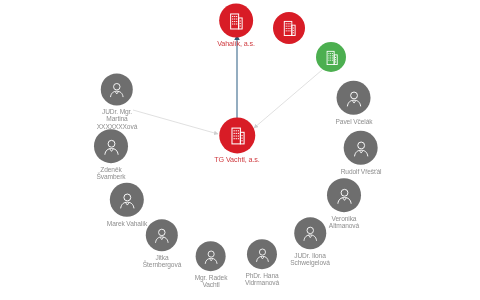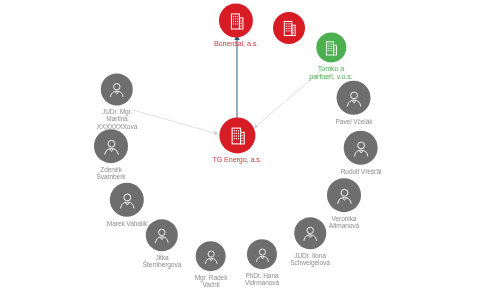--- a/index.html
+++ b/index.html
@@ -93,21 +93,21 @@
             <rect x="9" y="9.5" width="1.1" height="1.1"></rect>
           <rect x="5" y="12" width="1.1" height="1.1"></rect>
             <rect x="7" y="12" width="1.1" height="1.1"></rect>
             <rect x="9" y="12" width="1.1" height="1.1"></rect>
           <rect x="12.5" y="9" width="1.1" height="1.1"></rect>
             <rect x="12.5" y="11.5" width="1.1" height="1.1"></rect>
             <rect x="12.5" y="14" width="1.1" height="1.1"></rect>
         </g>
       </svg>
     </div>
-    <div class="node-label lbl-red">Bonenšal, a.s.</div>
+    <div class="node-label lbl-red">Vahalík, a.s.</div>
   </div>
 
   <div class="node company" style="left:289px; top:28px;">
     <div class="bubble" style="width:32px;height:32px;background:#d81c26;">
       <svg width="16" height="18" viewBox="0 0 17 19">
         <rect x="3.5" y="2.5" width="8" height="15" fill="none" stroke="#fff" stroke-width="1"></rect>
         <rect x="11.5" y="6.5" width="3.5" height="11" fill="none" stroke="#fff" stroke-width="1"></rect>
         <g fill="#fff">
           <rect x="5" y="4.5" width="1.1" height="1.1"></rect>
             <rect x="7" y="4.5" width="1.1" height="1.1"></rect>
@@ -146,22 +146,20 @@
             <rect x="9" y="9.5" width="1.1" height="1.1"></rect>
           <rect x="5" y="12" width="1.1" height="1.1"></rect>
             <rect x="7" y="12" width="1.1" height="1.1"></rect>
             <rect x="9" y="12" width="1.1" height="1.1"></rect>
           <rect x="12.5" y="9" width="1.1" height="1.1"></rect>
             <rect x="12.5" y="11.5" width="1.1" height="1.1"></rect>
             <rect x="12.5" y="14" width="1.1" height="1.1"></rect>
         </g>
       </svg>
     </div>
-    <div class="node-label lbl-green">Tomko a
-partneři, v.o.s.</div>
   </div>
 
   <div class="node company" style="left:237px; top:141px;">
     <div class="bubble" style="width:36px;height:36px;background:#d81c26;">
       <svg width="18" height="20" viewBox="0 0 17 19">
         <rect x="3.5" y="2.5" width="8" height="15" fill="none" stroke="#fff" stroke-width="1"></rect>
         <rect x="11.5" y="6.5" width="3.5" height="11" fill="none" stroke="#fff" stroke-width="1"></rect>
         <g fill="#fff">
           <rect x="5" y="4.5" width="1.1" height="1.1"></rect>
             <rect x="7" y="4.5" width="1.1" height="1.1"></rect>
@@ -174,21 +172,21 @@
             <rect x="9" y="9.5" width="1.1" height="1.1"></rect>
           <rect x="5" y="12" width="1.1" height="1.1"></rect>
             <rect x="7" y="12" width="1.1" height="1.1"></rect>
             <rect x="9" y="12" width="1.1" height="1.1"></rect>
           <rect x="12.5" y="9" width="1.1" height="1.1"></rect>
             <rect x="12.5" y="11.5" width="1.1" height="1.1"></rect>
             <rect x="12.5" y="14" width="1.1" height="1.1"></rect>
         </g>
       </svg>
     </div>
-    <div class="node-label lbl-red">TG Energo, a.s.</div>
+    <div class="node-label lbl-red">TG Vachtl, a.s.</div>
   </div>
 
   <div class="node person" style="left:117px; top:102px;">
     <div class="bubble" style="width:32px;height:32px;background:#6e6e6e;">
       <svg width="18" height="18" viewBox="0 0 20 20">
         <circle cx="10" cy="7" r="3.6" fill="none" stroke="#fff" stroke-width="1"></circle>
         <path d="M3 18.5 C3.6 14 6.2 12 10 12 C13.8 12 16.4 14 17 18.5" fill="none" stroke="#fff" stroke-width="1"></path>
         <path d="M8 12.2 L10 15 L12 12.2" fill="none" stroke="#fff" stroke-width="0.9"></path>
       </svg>
     </div>

